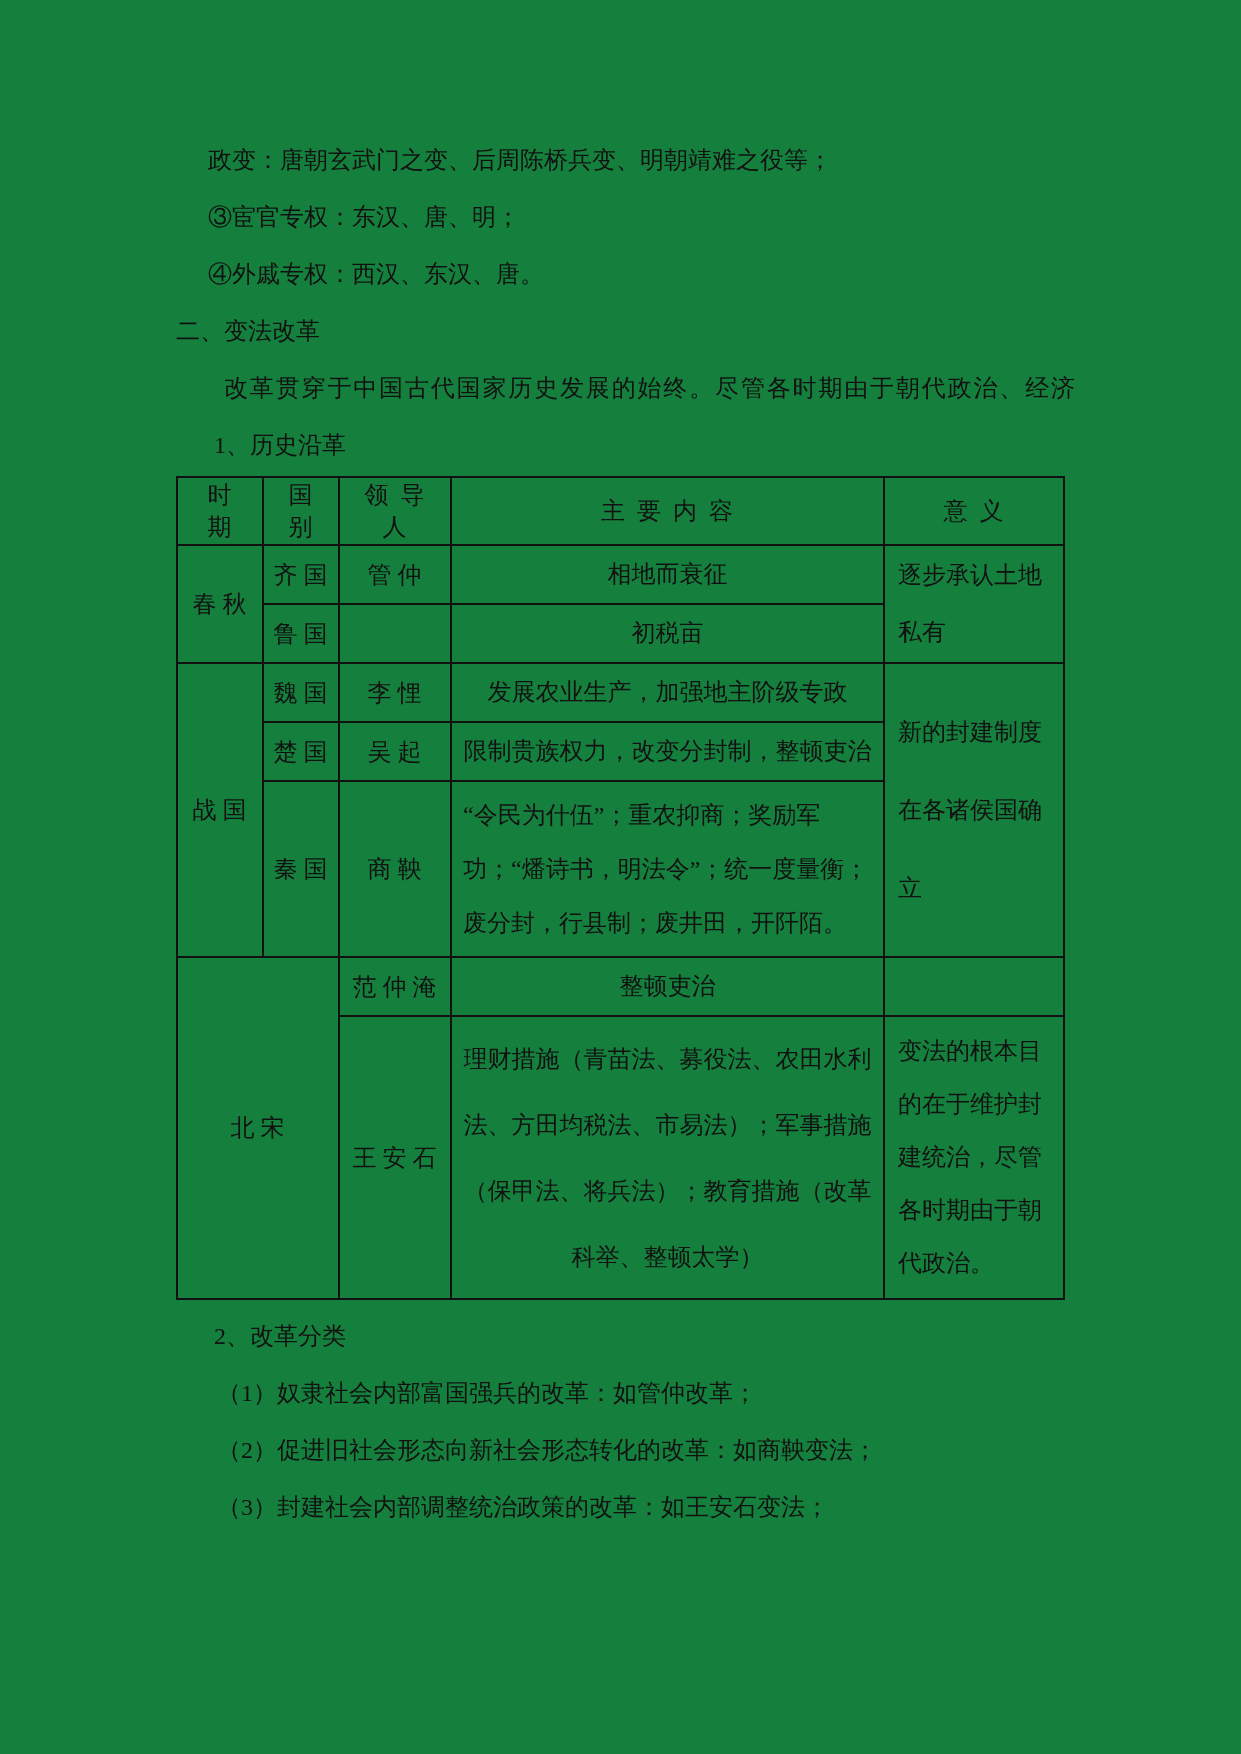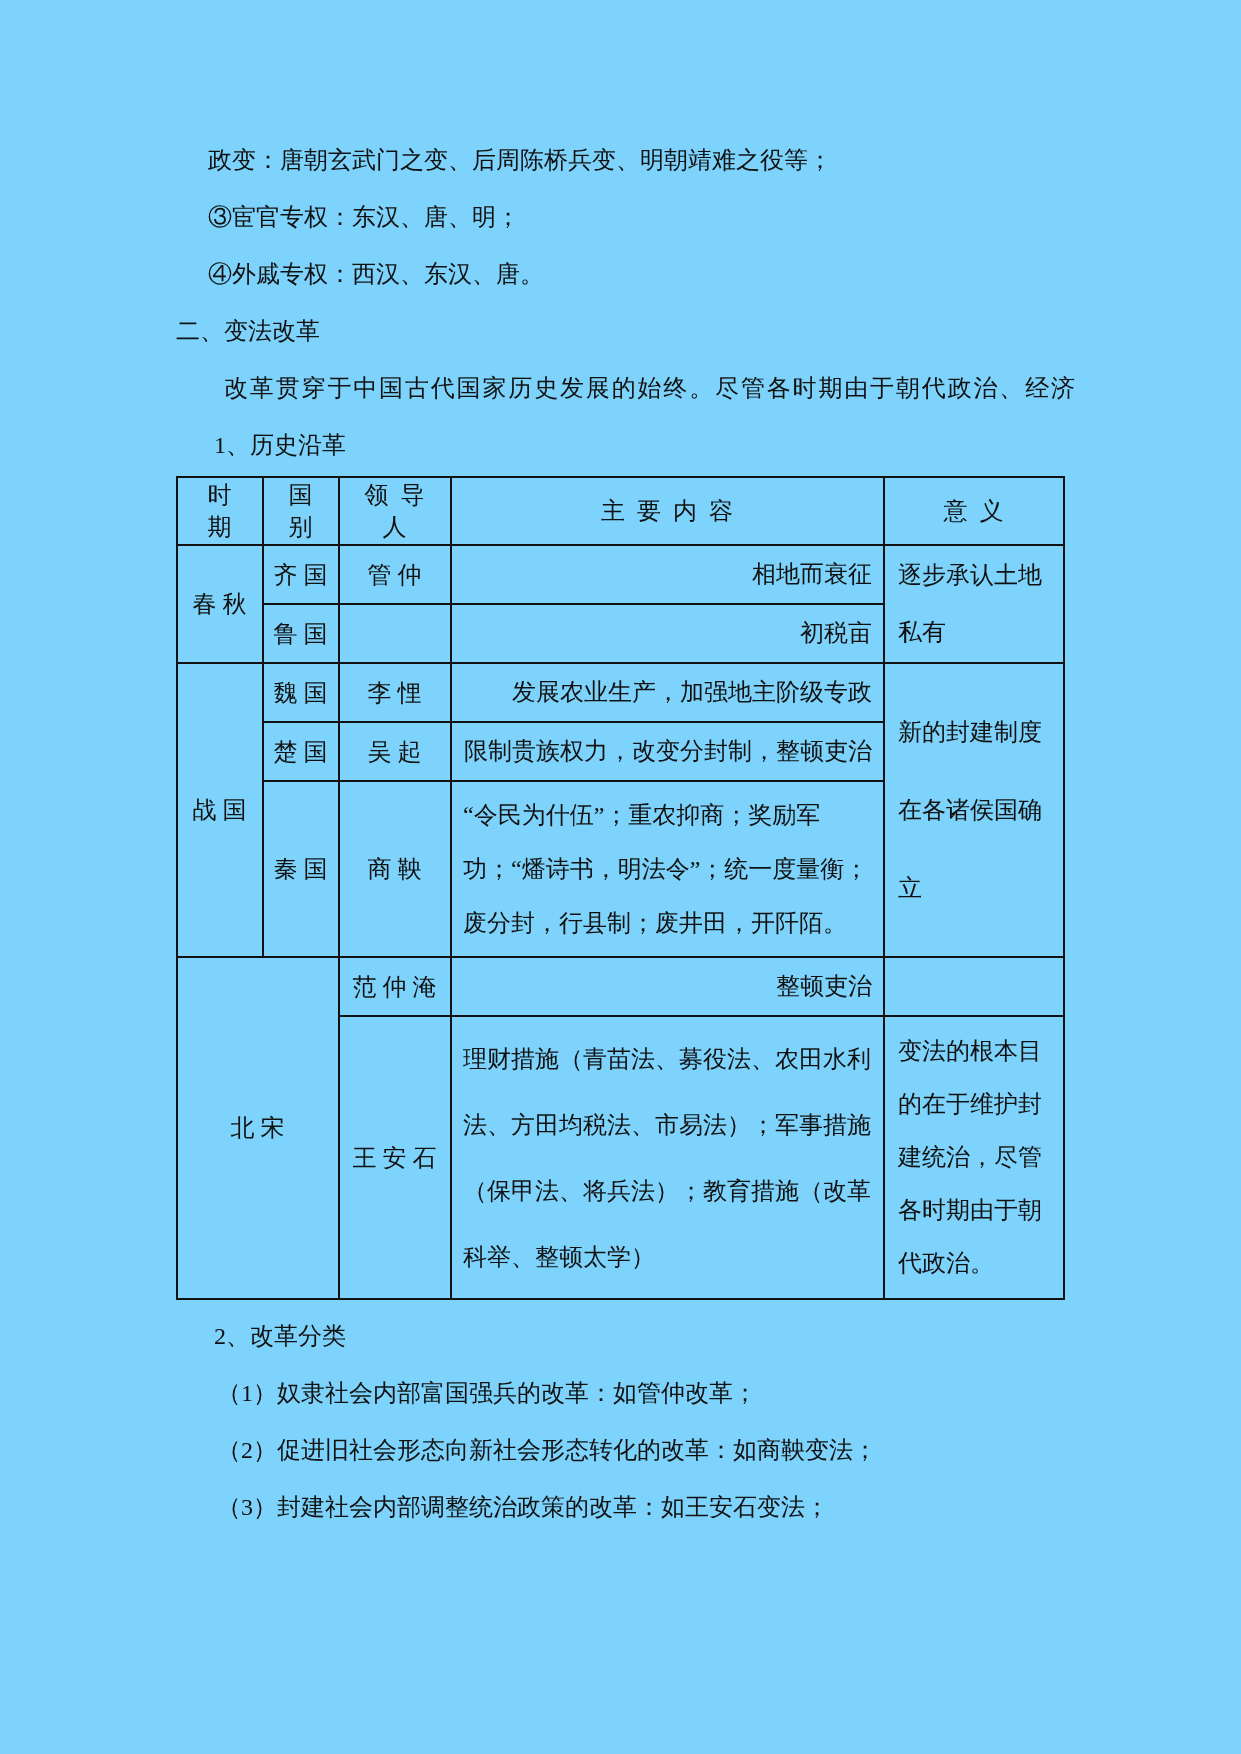--- a/index.html
+++ b/index.html
@@ -3,21 +3,21 @@
 <meta charset="utf-8">
 <style>
   html, body { margin: 0; padding: 0; background: #ffffff; }
   .page {
     position: relative;
     width: 1241px;
     height: 1754px;
     box-sizing: border-box;
     padding: 132px 166px 0 176px;
     overflow: hidden;
-    background: #7dd3fc;
+    background: #15803d;
     color: #111111;
     font-family: "Liberation Serif", "DejaVu Serif", serif;
   }
   .l { font-size: 24px; line-height: 57px; white-space: nowrap; }
   .wrapok { white-space: normal; }
   .ind-1 { padding-left: 32px; }
   .ind-h { padding-left: 38px; }
   .ind-i { padding-left: 41px; }
   .para-first { padding-left: 48px; }
   .jl { text-align: justify; text-align-last: justify; white-space: normal; }
@@ -33,23 +33,23 @@
     font-size: 24px;
     vertical-align: middle;
     overflow: hidden;
   }
   tr.h1 { height: 56px; }
   tr.h2 { height: 57px; }
   tr.hqin { height: 166px; }
   tr.hwang { height: 278px; }
   td.c  { text-align: center; letter-spacing: 6px; padding-left: 6px; }
   td.hd { text-align: center; letter-spacing: 12px; padding-left: 12px; }
-  td.ct { text-align: right; padding: 0 11px; line-height: 57px; }
+  td.ct { text-align: center; padding: 0 11px; line-height: 57px; }
   td.ct-qin  { text-align: left; padding: 6px 11px; line-height: 54px; border-radius: 24px; }
-  td.ct-wang { text-align: left; padding: 4px 11px; line-height: 66px; }
+  td.ct-wang { text-align: center; padding: 4px 11px; line-height: 66px; }
   td.mn { text-align: left; padding: 0 13px; line-height: 57px; }
   td.mn-zg { line-height: 78px; }
   td.mn-ws { line-height: 53px; padding-top: 8px; padding-bottom: 8px; }
   .below-table { margin-top: 8px; }
 </style>
 </head>
 <body>
 
 <div class="page">
 

